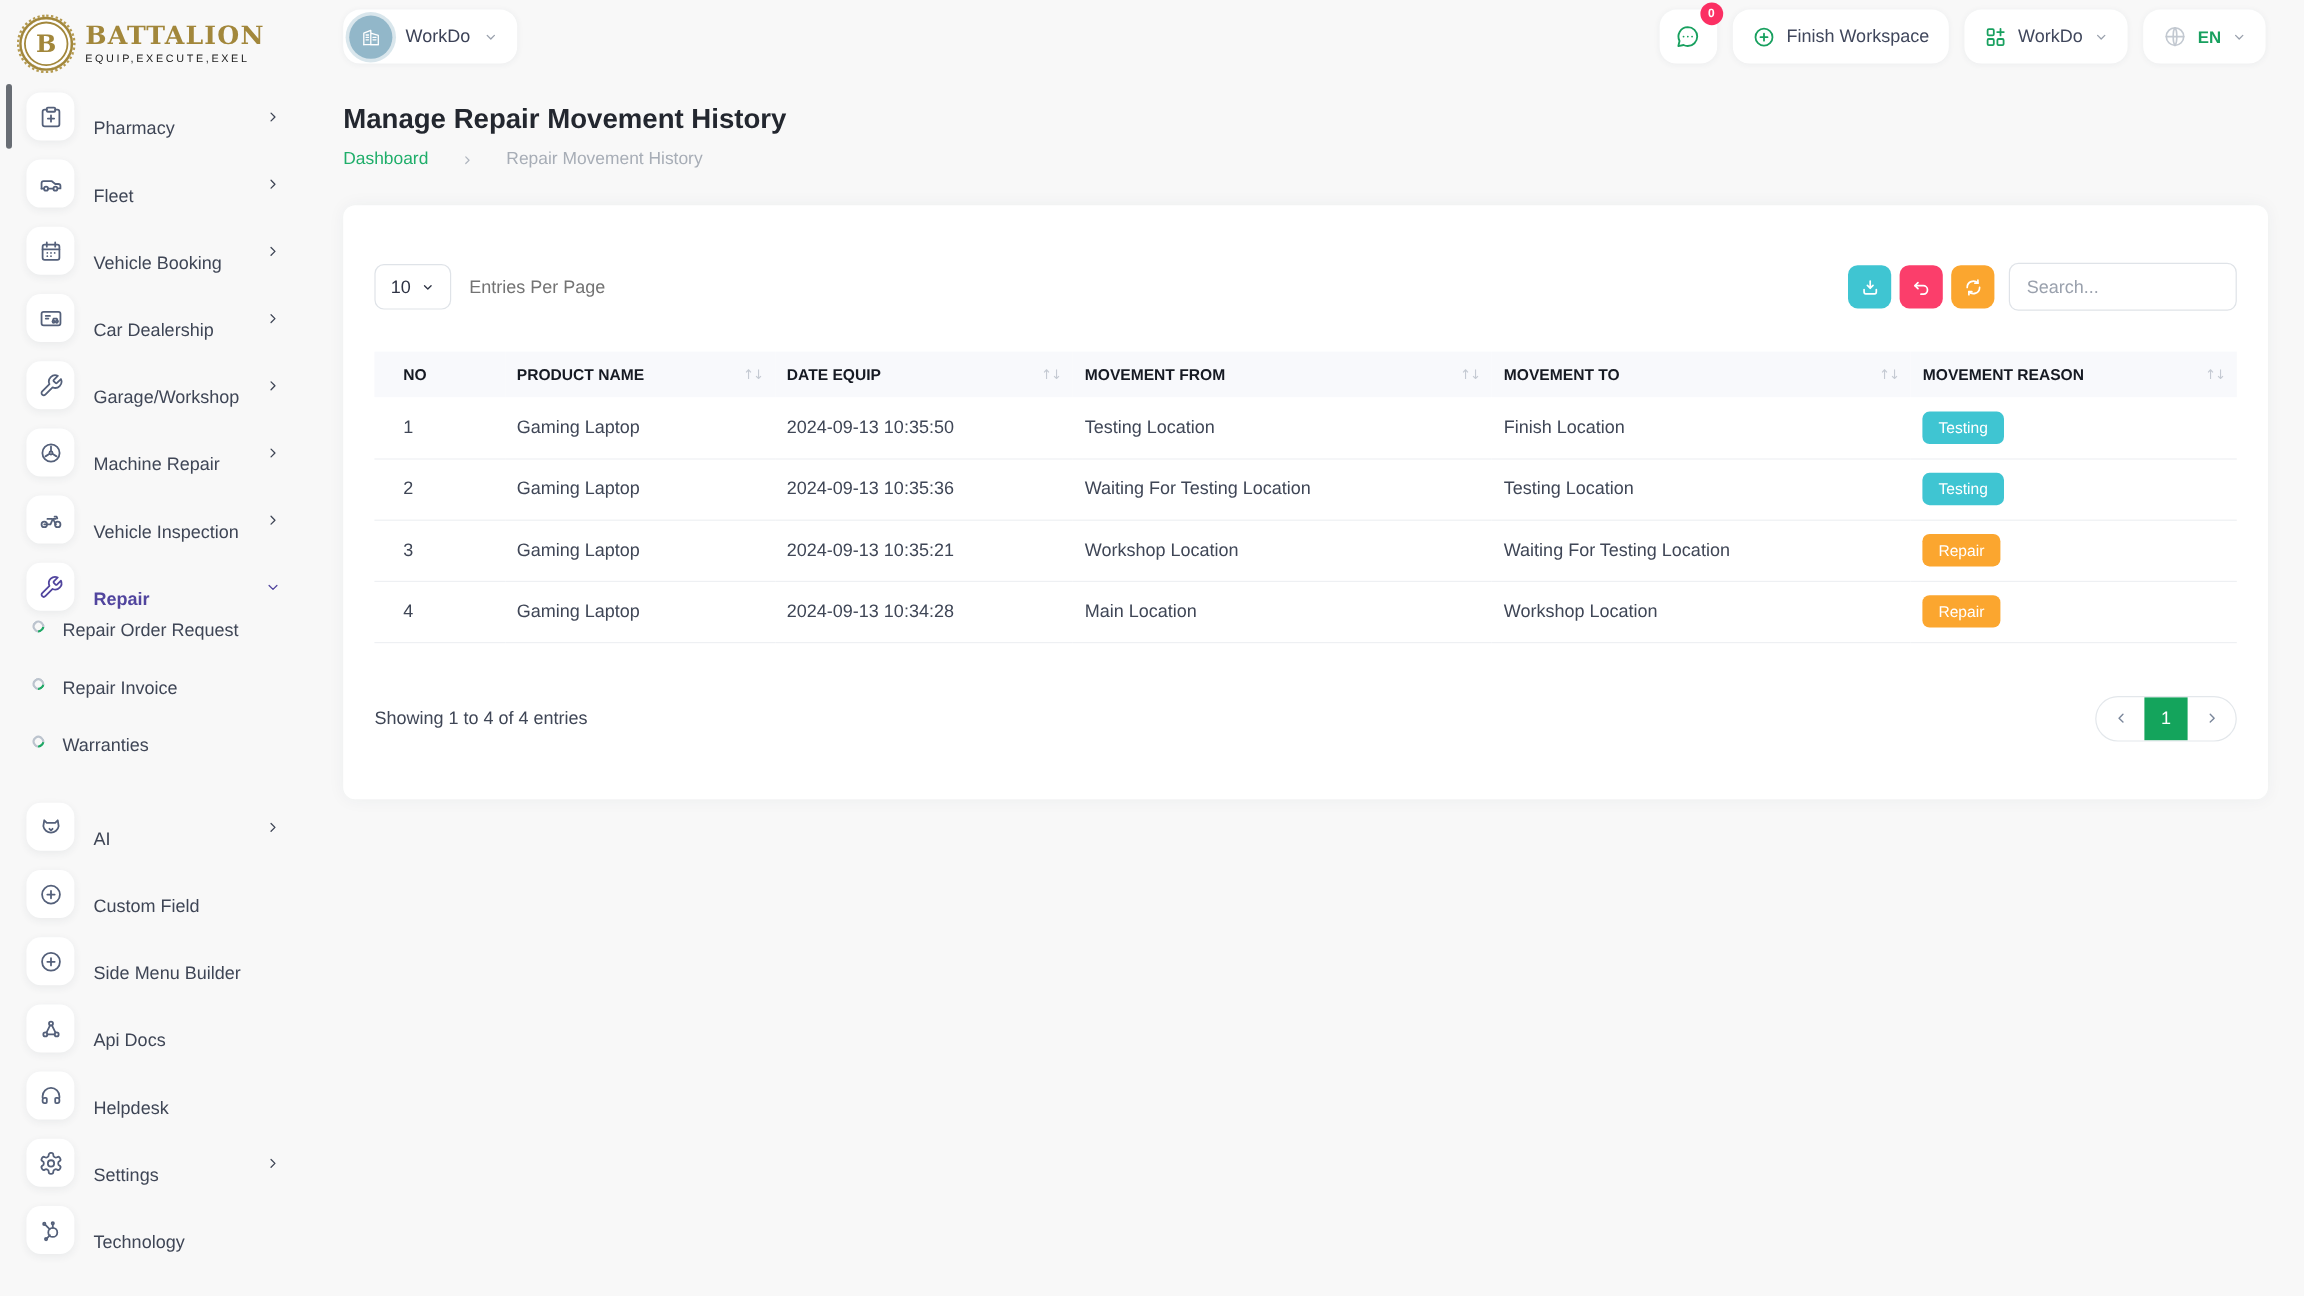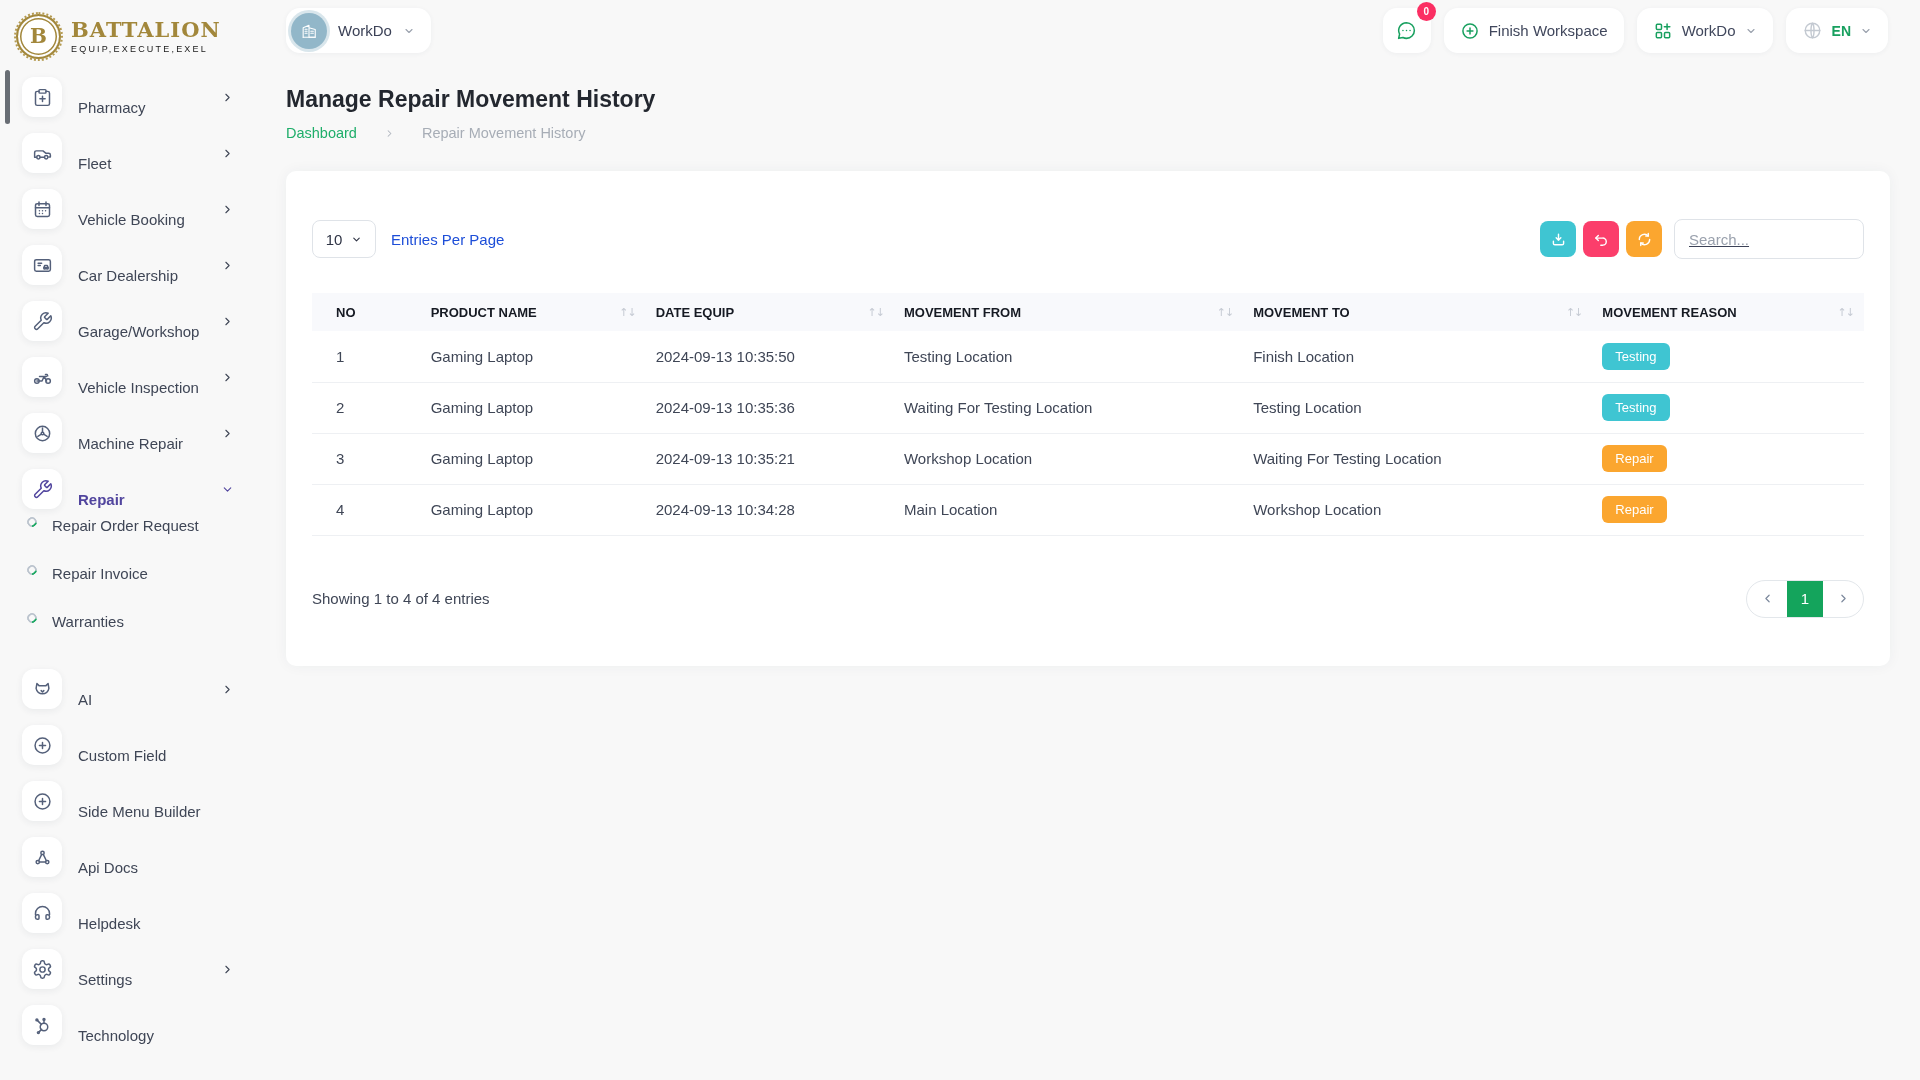--- a/index.html
+++ b/index.html
@@ -57,26 +57,26 @@
   .crumbs { display:flex; align-items:center; gap:27px; margin-top:12px; }
   .crumb-link { font-size:14.5px; color:#1fae6a; text-decoration:none; cursor:pointer; }
   .crumb-sep svg { width:11px; height:11px; stroke:#b0b6bf; stroke-width:2.2; }
   .crumb-cur { font-size:14.5px; color:#a7adb6; }
 
   .card { margin:30px 30px 0 30px; background:#fff; border-radius:10px; box-shadow:0 0 14px rgba(40,50,70,.05); padding:48px 26px 48px 26px; }
   .controls { display:flex; align-items:center; justify-content:space-between; }
   .entries { display:flex; align-items:center; }
   .select { width:64px; height:38px; border:1px solid #dfe3e8; border-radius:8px; background:#fff; display:flex; align-items:center; justify-content:center; gap:9px; font-size:15px; color:#2f3445; cursor:pointer; }
   .chev-sel svg { width:11px; height:11px; stroke:#2f3445; stroke-width:2.4; }
-  .entries-label { margin-left:15px; font-size:15px; color:#1d4ed8; }
+  .entries-label { margin-left:15px; font-size:15px; color:#737373; }
   .controls-right { display:flex; align-items:center; gap:12px; }
   .tool-btns { display:flex; gap:7px; }
   .tool-btn { width:36px; height:36px; border:none; border-radius:8px; display:flex; align-items:center; justify-content:center; cursor:pointer; }
   .tool-btn svg { width:17px; height:17px; stroke:#fff; stroke-width:2; }
-  .search { width:190px; height:40px; border:1px solid #dfe3e8; border-radius:8px; padding:0 14px; font-size:15px; color:#3c4257; outline:none; background:#fff;text-decoration:underline; }
+  .search { width:190px; height:40px; border:1px solid #dfe3e8; border-radius:8px; padding:0 14px; font-size:15px; color:#3c4257; outline:none; background:#fff; }
   .search::placeholder { color:#9aa1ad; }
 
   table.grid { width:100%; border-collapse:collapse; margin-top:34px; table-layout:fixed; }
   thead th { background:#f8f9fc; height:38px; font-size:13px; font-weight:bold; color:#161a23; text-align:left; padding:0 10px; }
   thead th:first-child { padding-left:24px; }
   .th-inner { display:flex; align-items:center; justify-content:space-between; }
   .sort { font-family:"DejaVu Sans",sans-serif; font-size:11px; color:#c5cad3; letter-spacing:-1px; font-weight:normal; cursor:pointer; }
   tbody td { height:51px; border-bottom:1px solid #eef0f3; font-size:15px; color:#3f4656; padding:0 10px; }
   tbody td:first-child { padding-left:24px; }
   .badge { display:inline-block; padding:6px 13px; border-radius:6px; color:#fff; font-size:13px; }
@@ -178,41 +178,41 @@
           <span class="nav-label">Garage/Workshop</span>
           <span class="chev">
             <svg viewBox="0 0 24 24">
               <path d="M9 6l6 6-6 6"></path>
             </svg>
           </span>
         </div>
         <div class="nav-item">
           <span class="icn-box">
             <svg viewBox="0 0 24 24">
+              <circle cx="12" cy="12" r="8.2"></circle>
+              <circle cx="12" cy="12" r="1.5"></circle>
+              <path d="M12 10.5V5.8M13.3 12.8l4 2.4M10.7 12.8l-4 2.4"></path>
+            </svg>
+          </span>
+          <span class="nav-label">Machine Repair</span>
+          <span class="chev">
+            <svg viewBox="0 0 24 24">
+              <path d="M9 6l6 6-6 6"></path>
+            </svg>
+          </span>
+        </div>
+        <div class="nav-item">
+          <span class="icn-box">
+            <svg viewBox="0 0 24 24">
               <circle cx="5.6" cy="16" r="2.6"></circle>
               <circle cx="18.4" cy="16" r="2.6"></circle>
               <path d="M5.6 16h5.9l2.3-5.2h2.6M13.8 10.8l2.9 5.2M8.6 10.8h4.2M15.4 8.6h1.9l.7 1.6"></path>
             </svg>
           </span>
           <span class="nav-label">Vehicle Inspection</span>
-          <span class="chev">
-            <svg viewBox="0 0 24 24">
-              <path d="M9 6l6 6-6 6"></path>
-            </svg>
-          </span>
-        </div>
-        <div class="nav-item">
-          <span class="icn-box">
-            <svg viewBox="0 0 24 24">
-              <circle cx="12" cy="12" r="8.2"></circle>
-              <circle cx="12" cy="12" r="1.5"></circle>
-              <path d="M12 10.5V5.8M13.3 12.8l4 2.4M10.7 12.8l-4 2.4"></path>
-            </svg>
-          </span>
-          <span class="nav-label">Machine Repair</span>
           <span class="chev">
             <svg viewBox="0 0 24 24">
               <path d="M9 6l6 6-6 6"></path>
             </svg>
           </span>
         </div>
         <div class="nav-item active">
           <span class="icn-box">
             <svg viewBox="0 0 24 24">
               <path d="M14.7 6.3a1 1 0 0 0 0 1.4l1.6 1.6a1 1 0 0 0 1.4 0l3.77-3.77a6 6 0 0 1-7.94 7.94l-6.91 6.91a2.12 2.12 0 0 1-3-3l6.91-6.91a6 6 0 0 1 7.94-7.94l-3.76 3.76z"></path>

